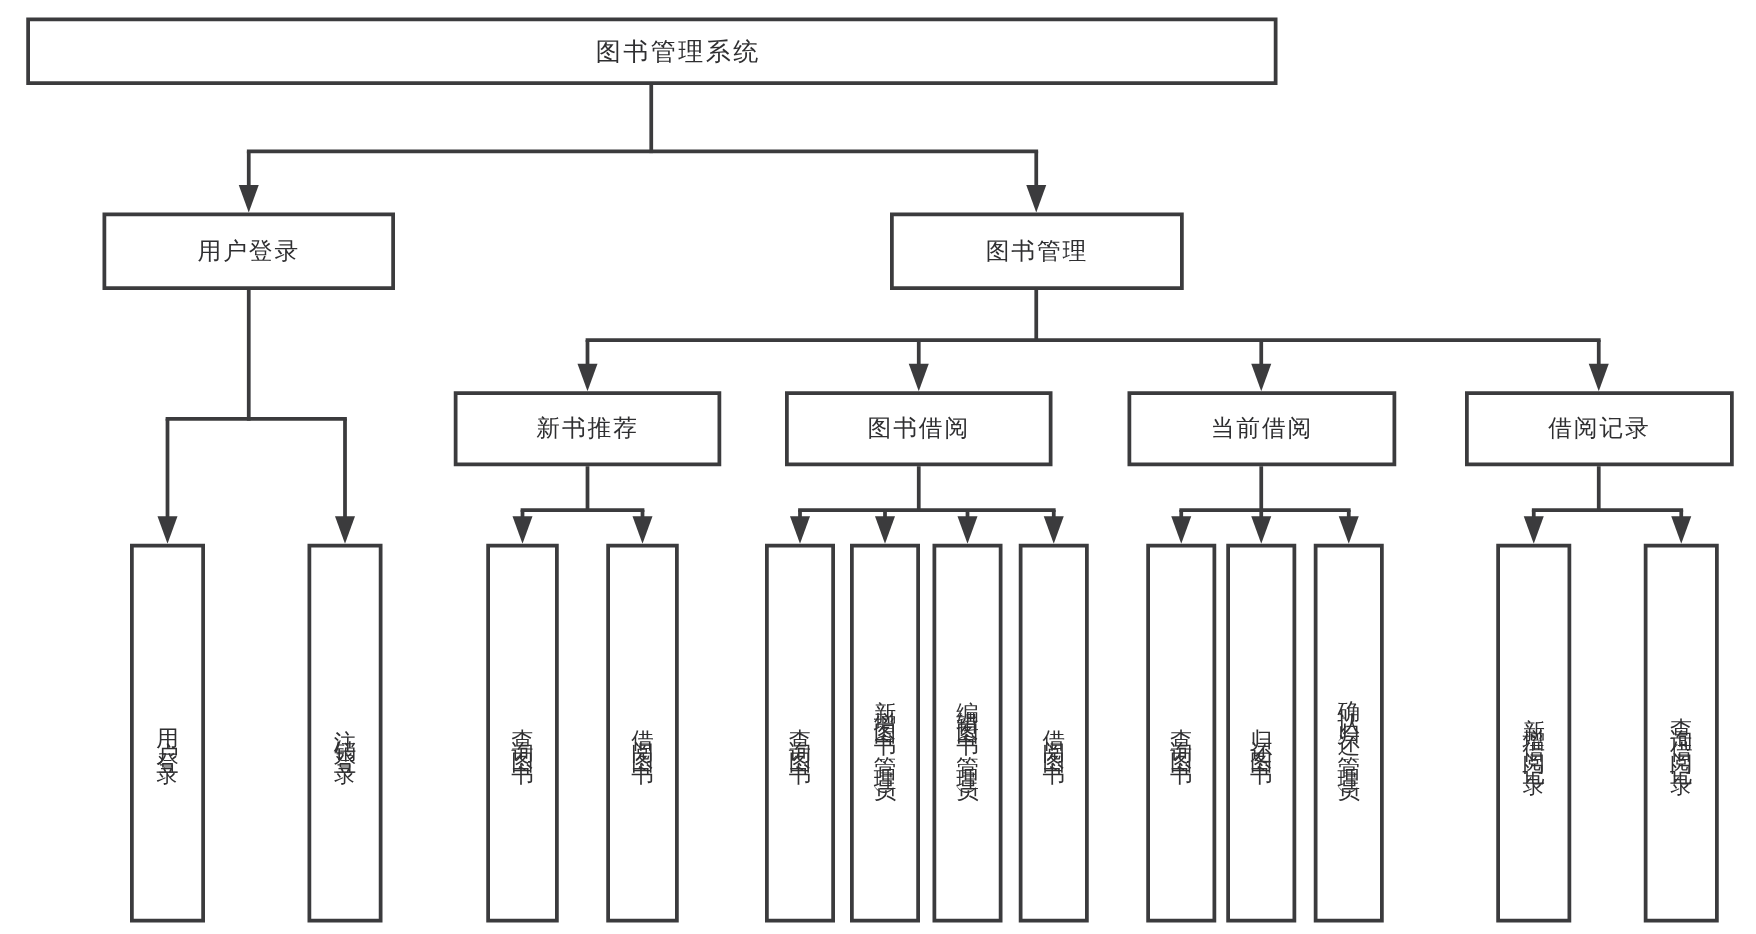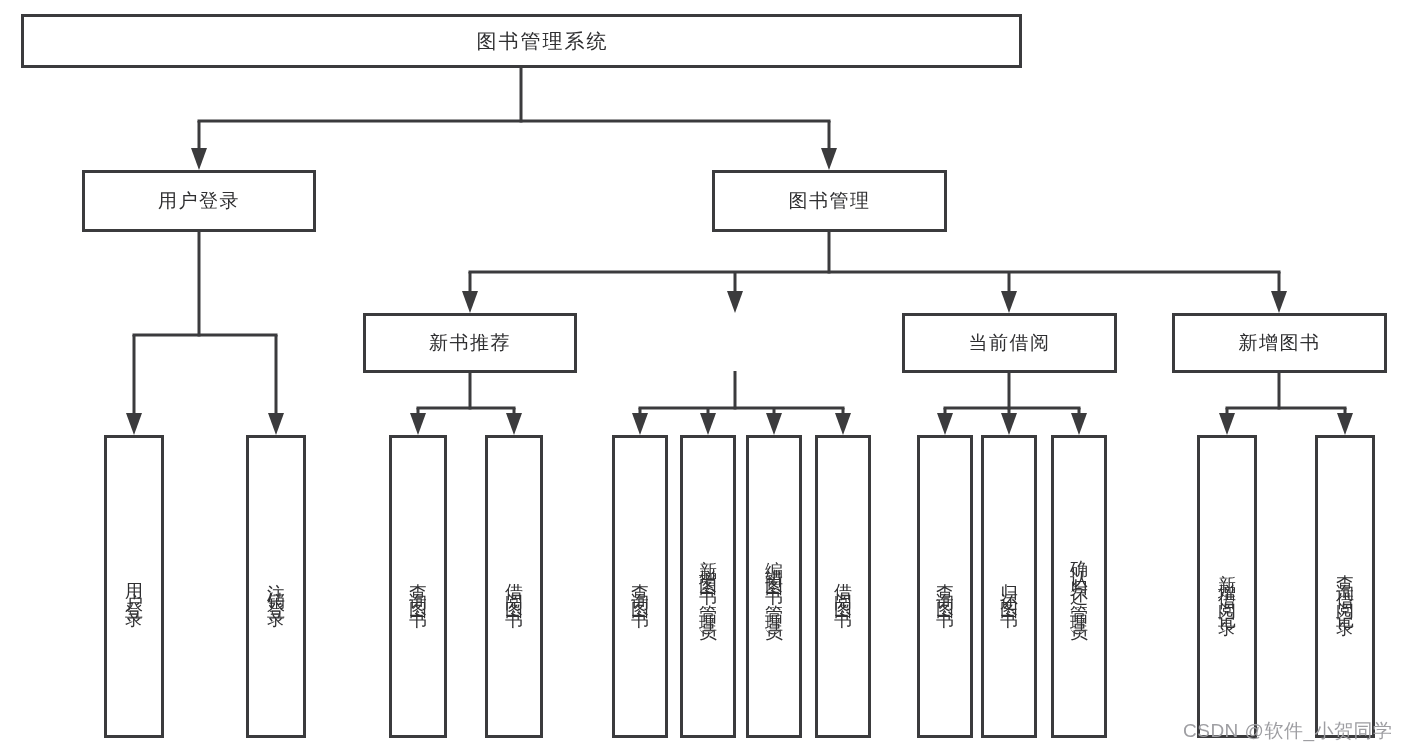--- a/index.html
+++ b/index.html
@@ -131,25 +131,28 @@
   <div class="box" style="left:82px; top:170px; width:234px; height:62px;">
     <span class="h-label">用户登录</span>
   </div>
   <div class="box" style="left:363px; top:313px; width:214px; height:60px;">
     <span class="h-label">新书推荐</span>
   </div>
 
   <div class="box" style="left:712px; top:170px; width:235px; height:62px;">
     <span class="h-label">图书管理</span>
   </div>
+  <div class="box" style="left:628px; top:313px; width:214px; height:60px;">
+    <span class="h-label">图书借阅</span>
+  </div>
   <div class="box" style="left:902px; top:313px; width:215px; height:60px;align-items:center;">
     <span class="h-label">当前借阅</span>
   </div>
   <div class="box" style="left:1172px; top:313px; width:215px; height:60px;">
-    <span class="h-label">新增图书</span>
+    <span class="h-label">借阅记录</span>
   </div>
 
   <div class="box leaf" style="left:104px; top:435px; width:60px; height:303px;">
     <span class="v-label">用户登录</span>
   </div>
   <div class="box leaf" style="left:246px; top:435px; width:60px; height:303px;">
     <span class="v-label">注销登录</span>
   </div>
 
   <div class="box leaf" style="left:389px; top:435px; width:58px; height:303px;">
@@ -182,15 +185,14 @@
     <span class="v-label">确认归还（管理员）</span>
   </div>
 
   <div class="box leaf" style="left:1197px; top:435px; width:60px; height:303px;">
     <span class="v-label">新增借阅记录</span>
   </div>
   <div class="box leaf" style="left:1315px; top:435px; width:60px; height:303px;">
     <span class="v-label">查询借阅记录</span>
   </div>
 
-  <div class="watermark">CSDN @软件_小贺同学</div>
 
 </div>
 
 </body></html>

